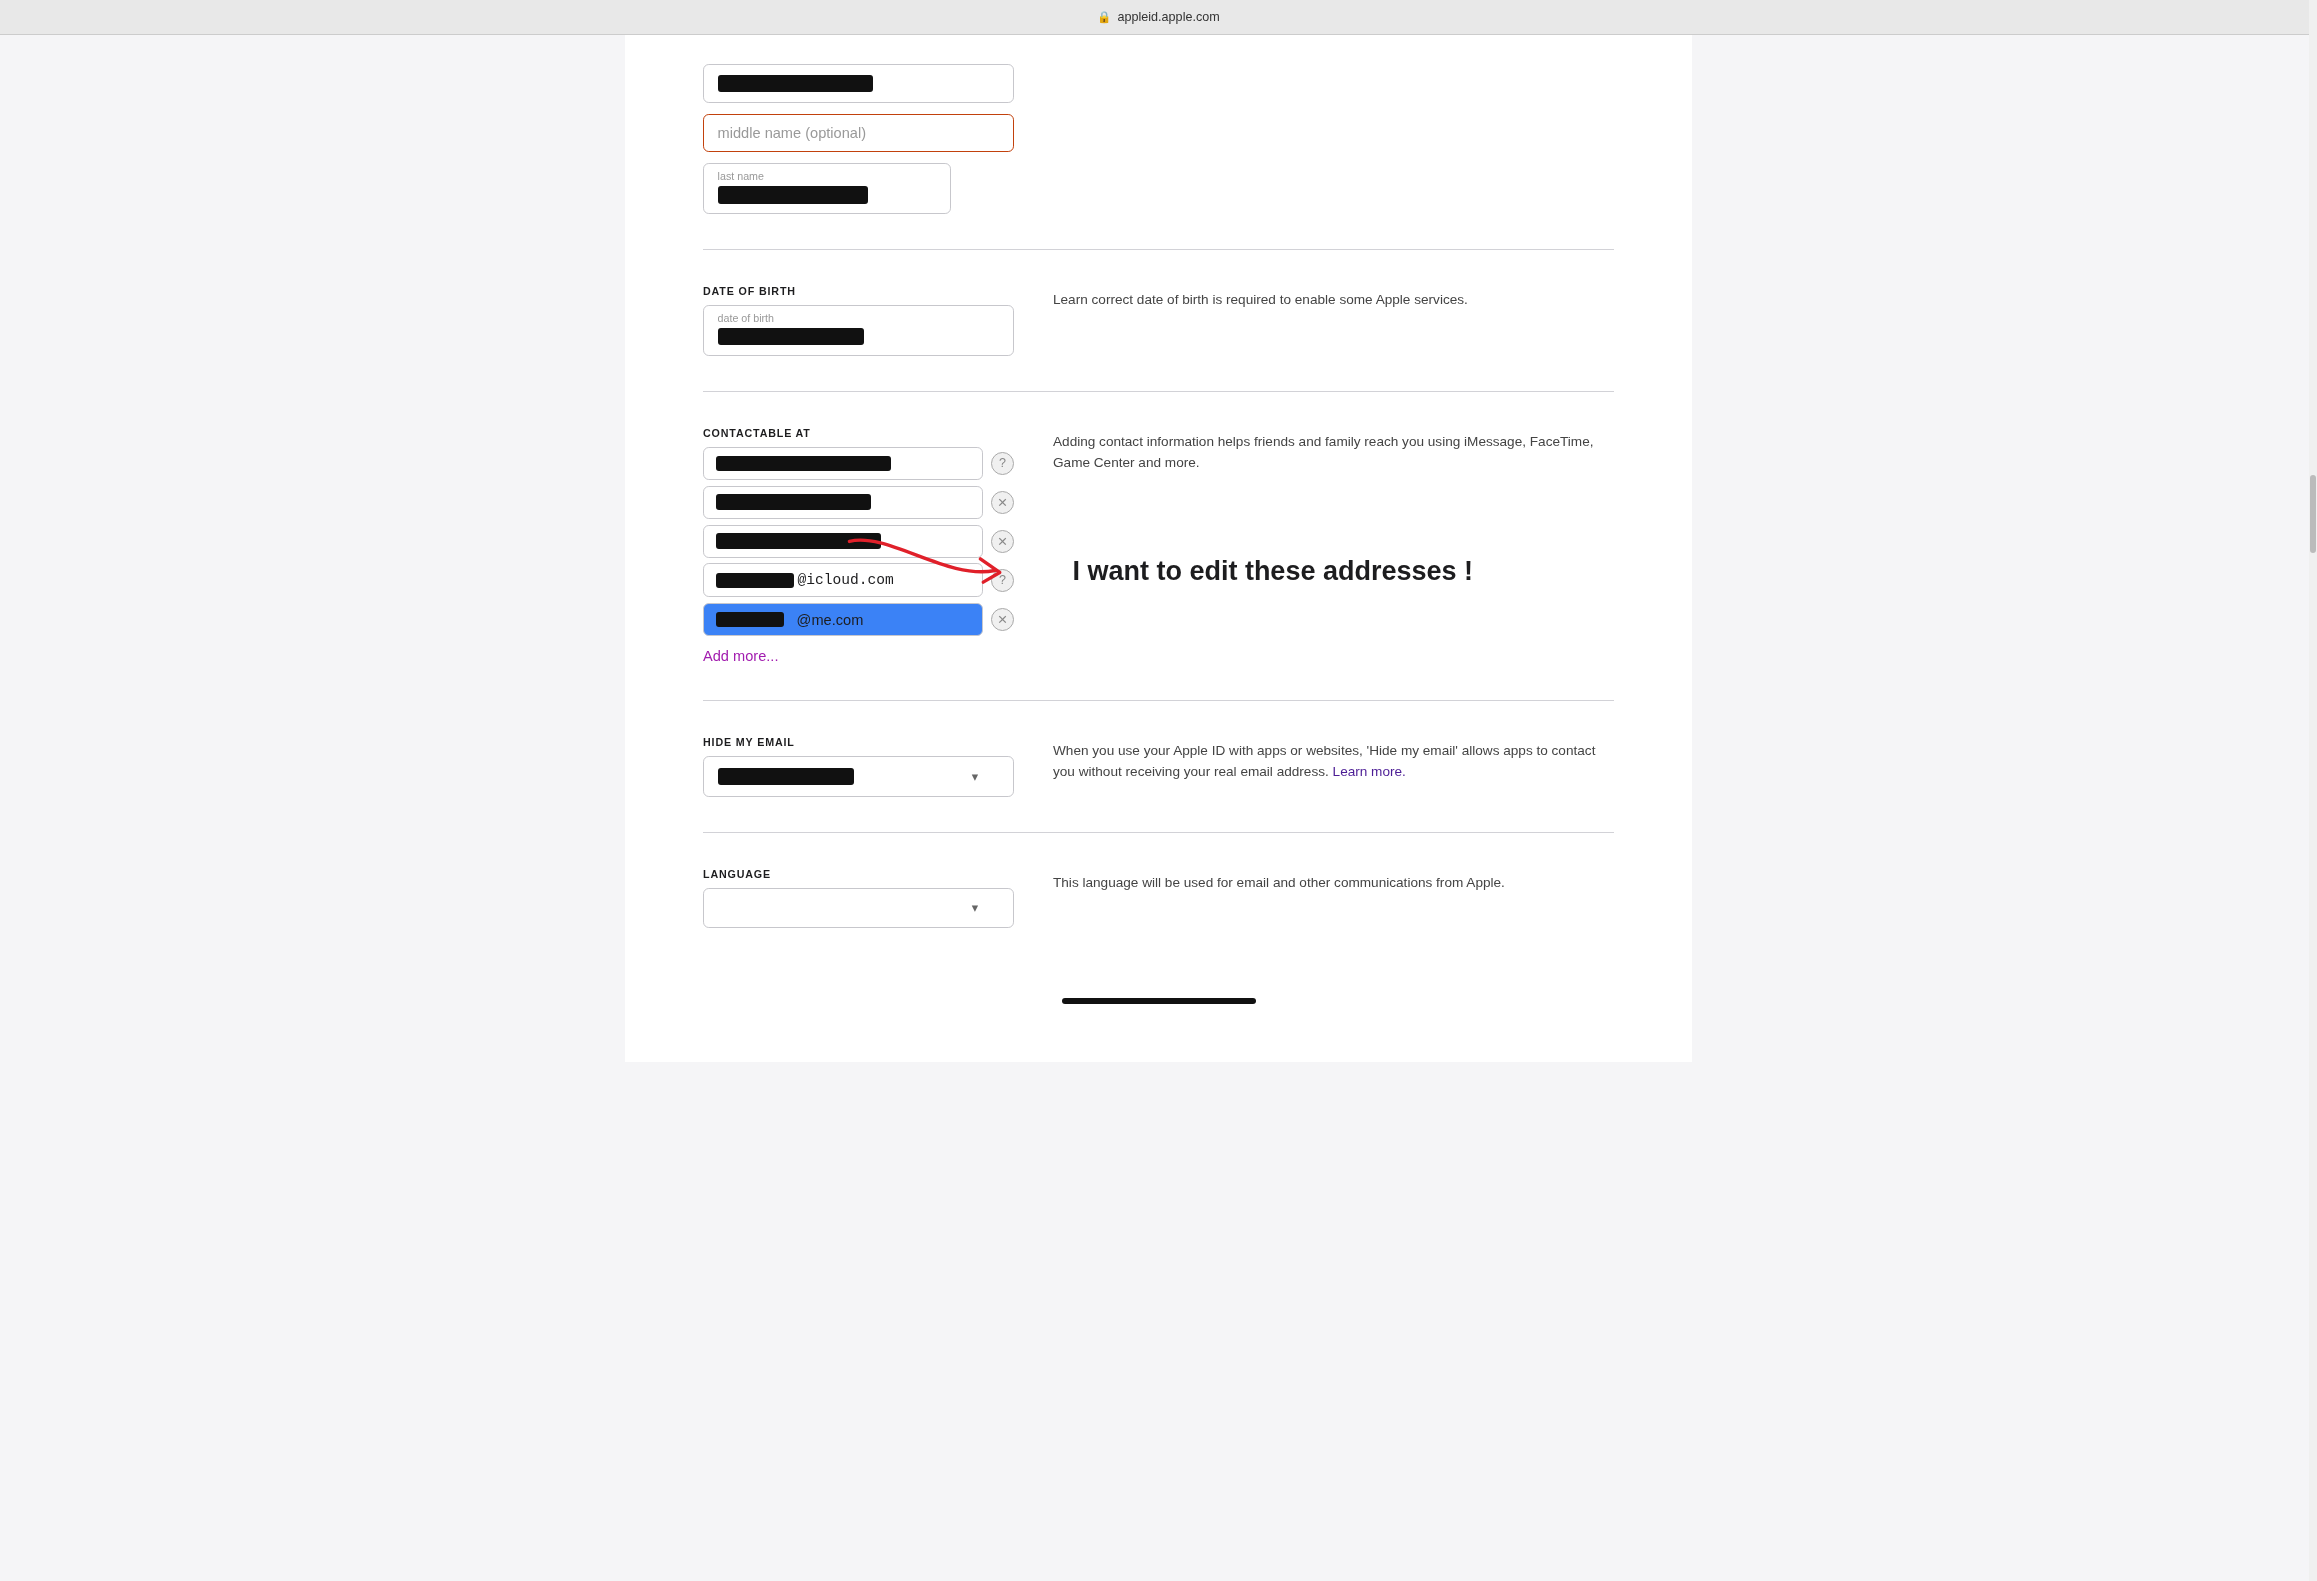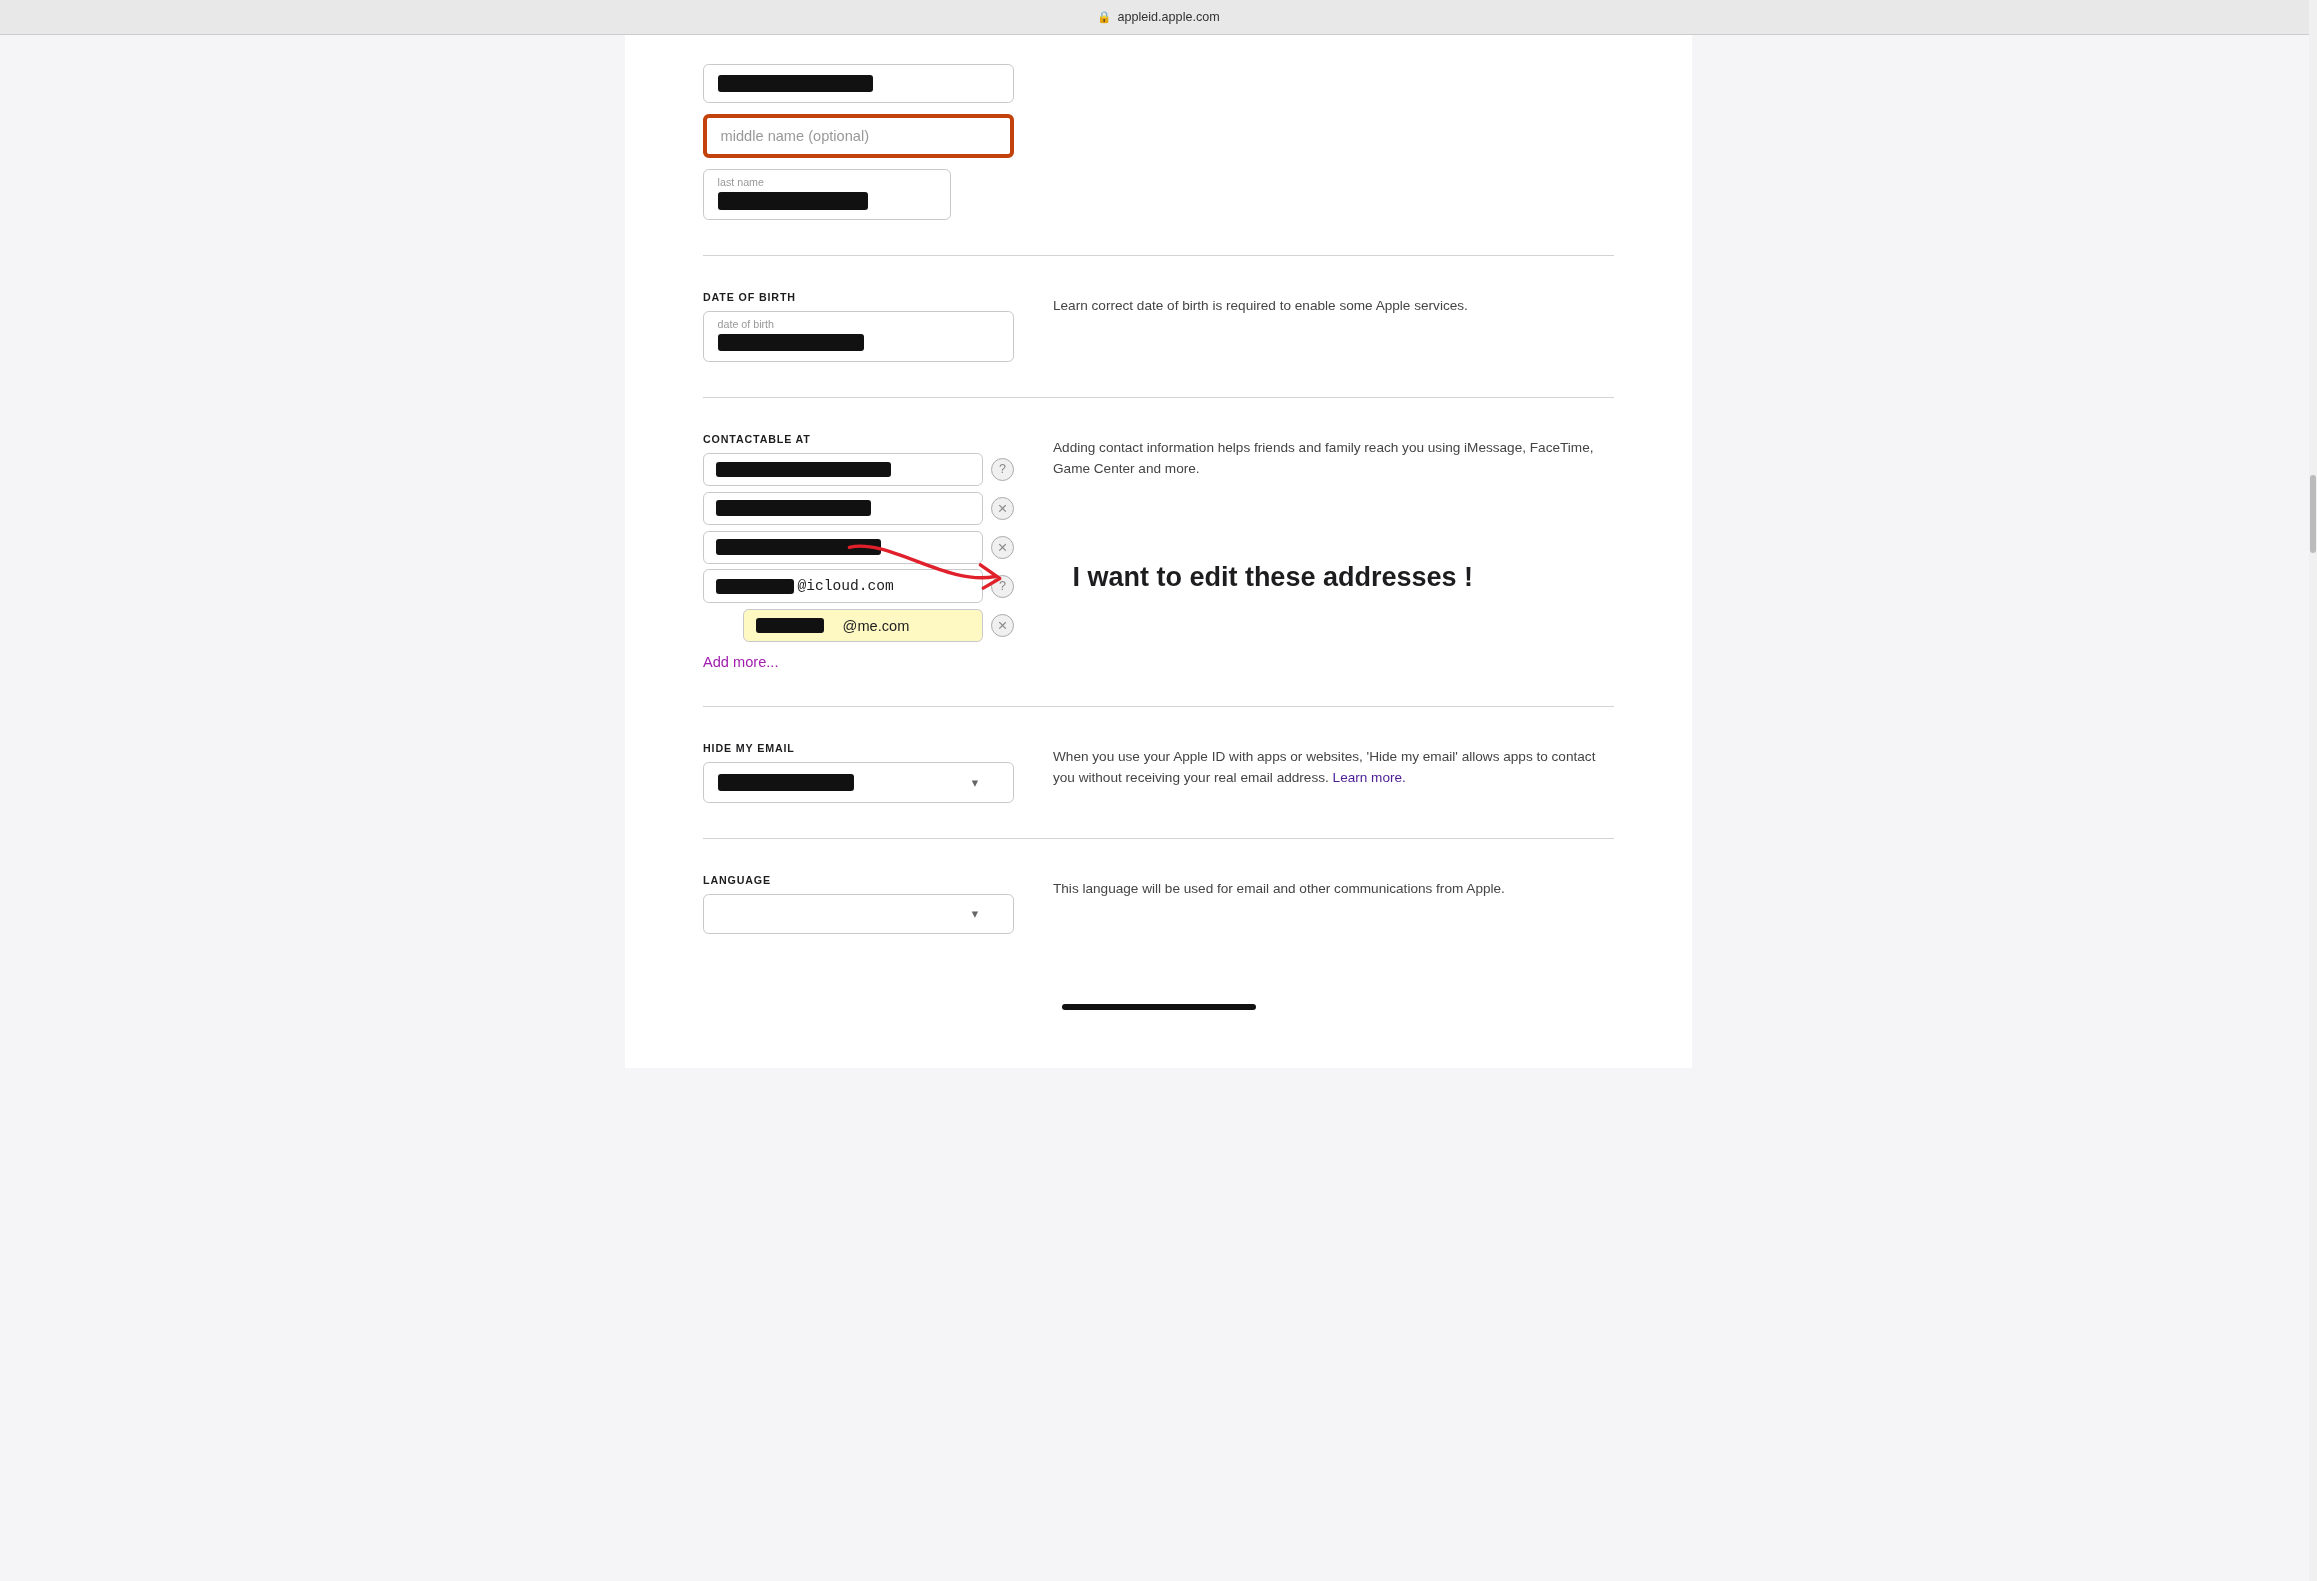--- a/index.html
+++ b/index.html
@@ -67,21 +67,21 @@
       font-size: 10.7px;
       font-weight: 700;
       letter-spacing: 0.08em;
       color: #1d1d1f;
       margin-bottom: 7.8px;
       text-transform: uppercase;
     }
 
     .text-input {
       width: 100%;
-      border: 4px solid #c2410c;
+      border: 1px solid #c2410c;
       border-radius: 5.8px;
       padding: 9.7px 13.6px;
       font-size: 14.6px;
       color: #1d1d1f;
       background: #fff;
       outline: none;
       margin-bottom: 7.8px;
     }
 
     .text-input::placeholder {
@@ -248,21 +248,21 @@
       <div class="contact-item">
         <div style="flex:1; border:1px solid #c7c7cc; border-radius:5.8px; padding:7.8px 11.6px; background:#fff; display:flex; align-items:center; gap:3.9px;font-family:Liberation Mono, monospace;">
           <div style="background:#111; border-radius:2.9px; height:15.5px; width:78px;"></div>
           <span style="font-size:14.6px; color:#1d1d1f;">@icloud.com</span>
         </div>
         <div class="contact-icon-btn">?</div>
       </div>
 
       
       <div class="contact-item">
-        <div style="flex:1; border:1px solid #c7c7cc; border-radius:5.8px; padding:7.8px 11.6px; background:#fef9c3; display:flex; align-items:center; gap:19px;margin-left:40px;">
+        <div style="flex:1; border:1px solid #c7c7cc; border-radius:5.8px; padding:7.8px 11.6px; background:#3b82f6; display:flex; align-items:center; gap:13px;">
           <div style="background:#111; border-radius:2.9px; height:15.5px; width:68px;"></div>
           <span style="font-size:14.6px; color:#1d1d1f;">@me.com</span>
         </div>
         <div class="contact-icon-btn">✕</div>
       </div>
 
       <a class="add-more-link">Add more...</a>
     </div>
 
     <div class="form-right">

